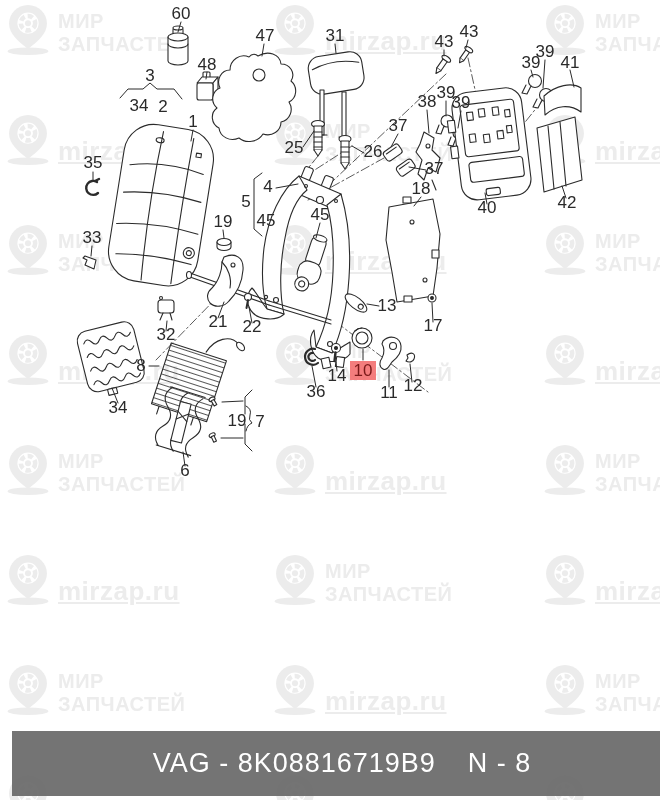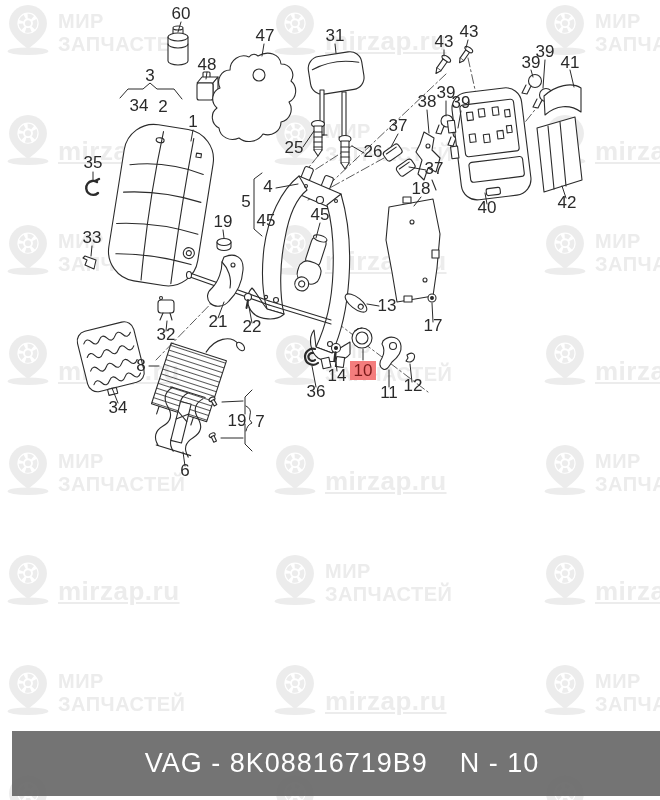--- a/index.html
+++ b/index.html
@@ -688,16 +688,16 @@
         <text x="141" y="371" class="lbl" stroke="none">8</text>
         <text x="118" y="413" class="lbl" stroke="none">34</text>
         <text x="237" y="426" class="lbl" stroke="none">19</text>
         <text x="260" y="427" class="lbl" stroke="none">7</text>
         <text x="185" y="476" class="lbl" stroke="none">6</text>
       </g>
   </svg>
 
   <div class="footer-bar">
     <span>VAG - 8K08816719B9</span>
-    <span>N - 10</span>
+    <span>N - 8</span>
   </div>
 
 </div>
 
 </body></html>

